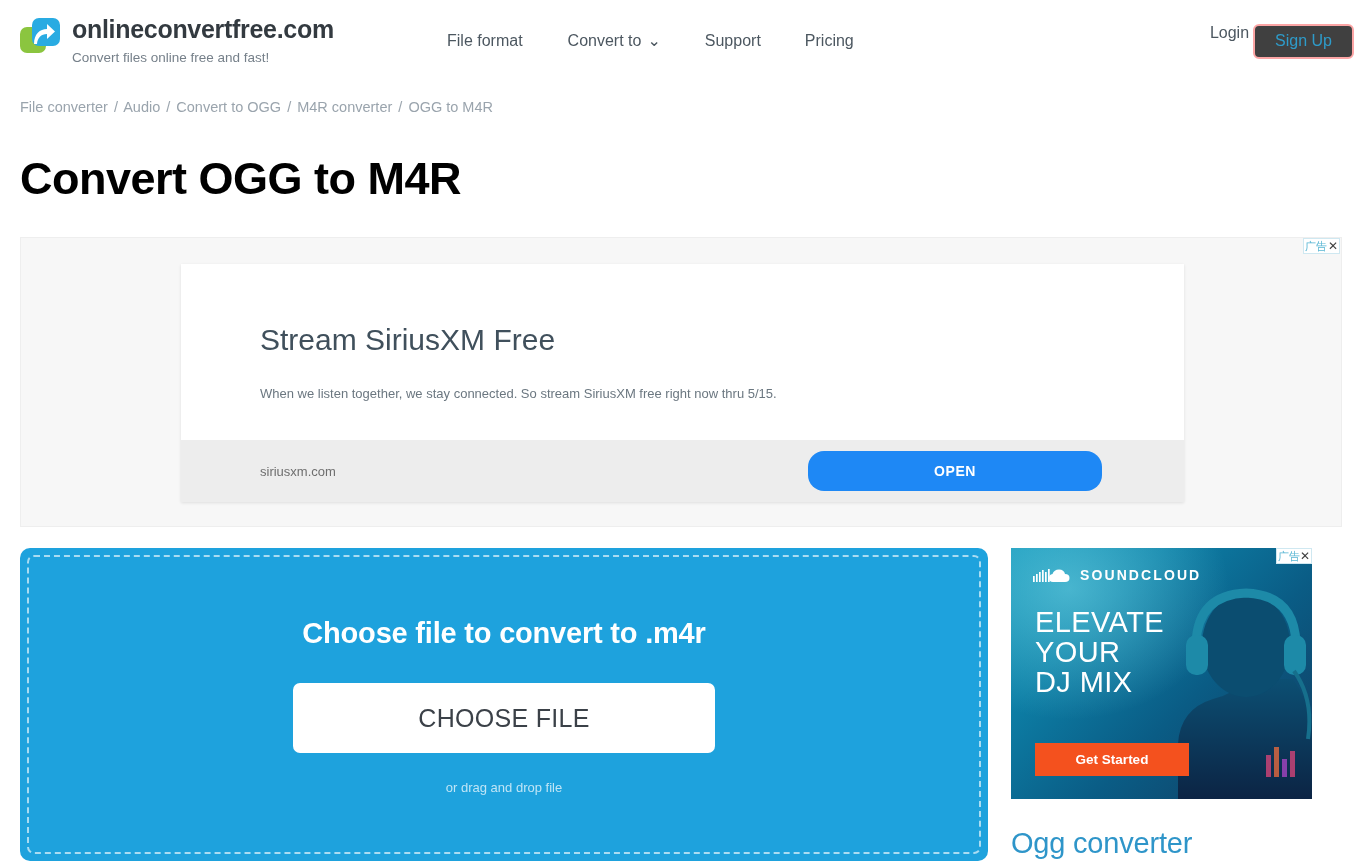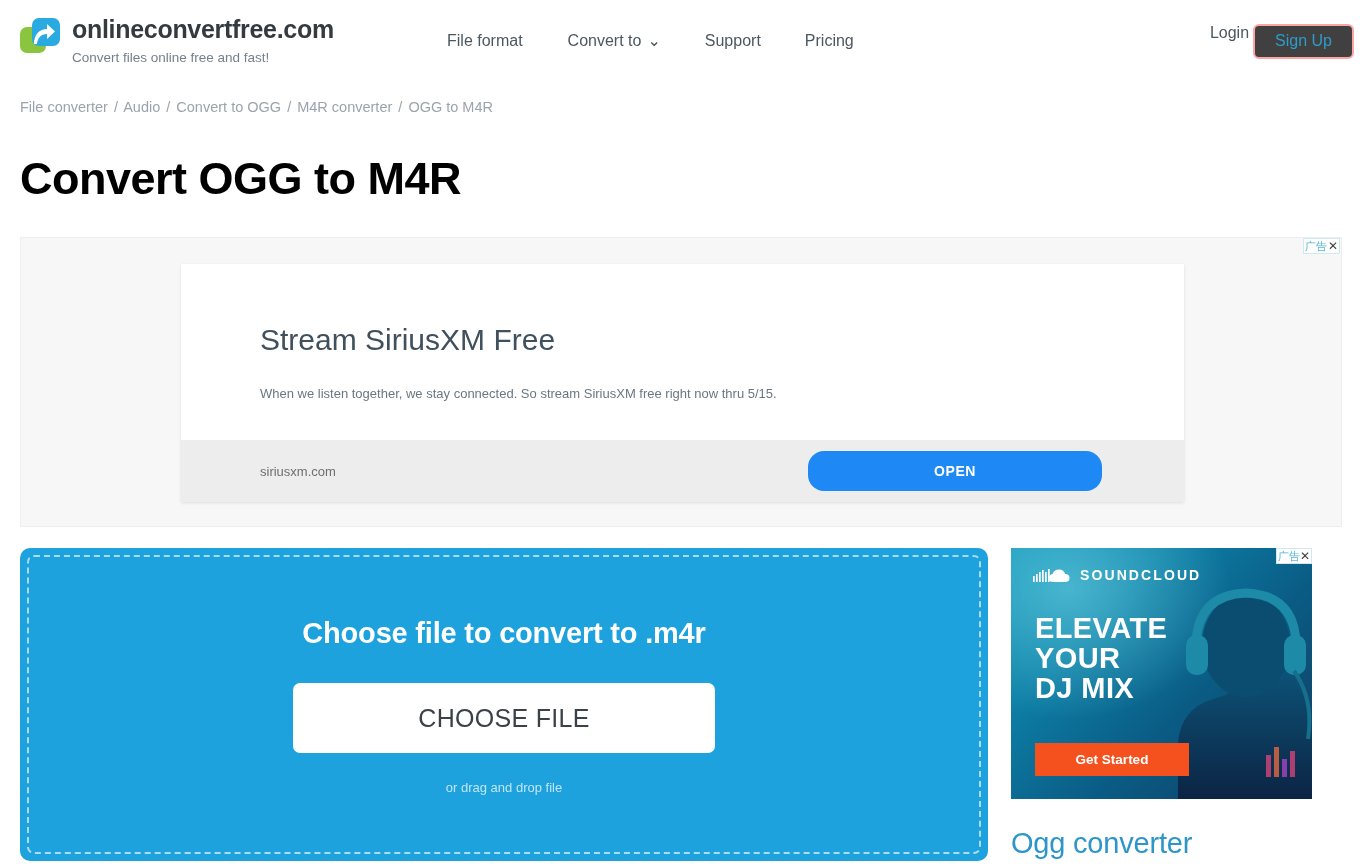--- a/index.html
+++ b/index.html
@@ -161,22 +161,22 @@
     position:absolute; right:-6px; bottom:0; width:200px; height:240px;
   }
   .sc-logo {
     position:absolute; left:22px; top:19px;
     display:flex; align-items:flex-start; gap:7px;
   }
   .sc-logo-text {
     font-size:14px; font-weight:bold; color:#ffffff; letter-spacing:2.1px;
   }
   .sc-head {
-    position:absolute; left:24px; top:65px;
-    font-size:29px; font-weight:bold; color:#ffffff;
+    position:absolute; left:24px; top:59px;
+    font-size:29px; font-weight:normal; color:#ffffff;
     line-height:30px; letter-spacing:.4px;
   }
   .sc-cta {
     position:absolute; left:24px; bottom:23px;
     width:154px; height:33px; background:#f4511e;
     display:flex; align-items:center; justify-content:center;
     font-size:13.5px; font-weight:bold; color:#ffffff; cursor:pointer;
   }
   .sc-ad-label {
     position:absolute; right:0px; top:0px;

